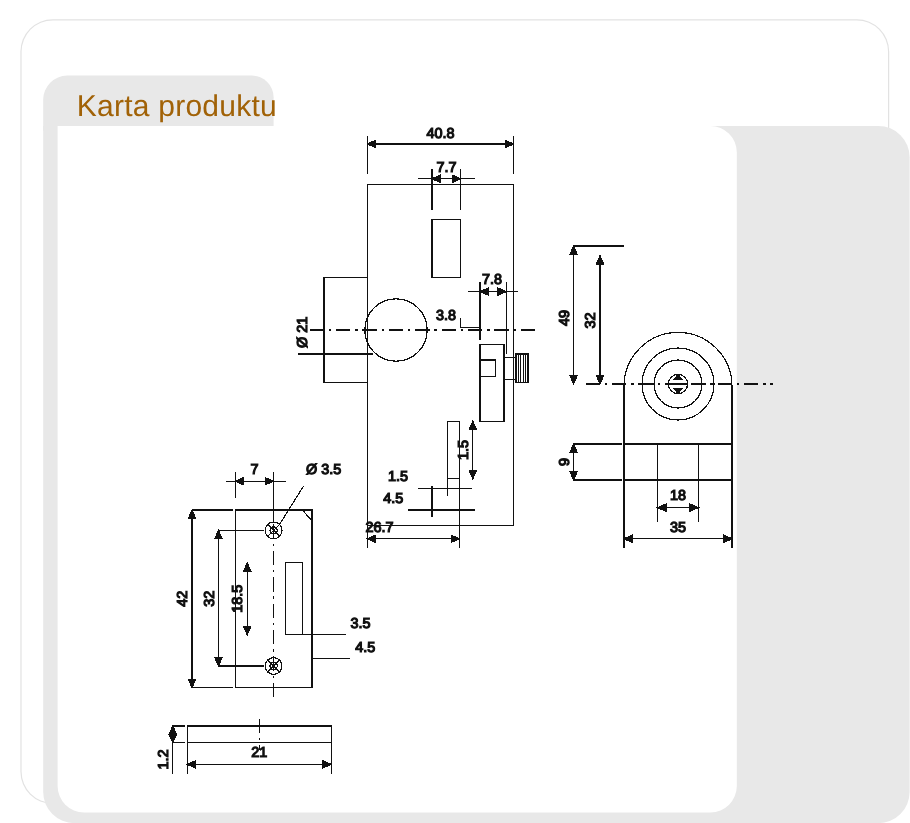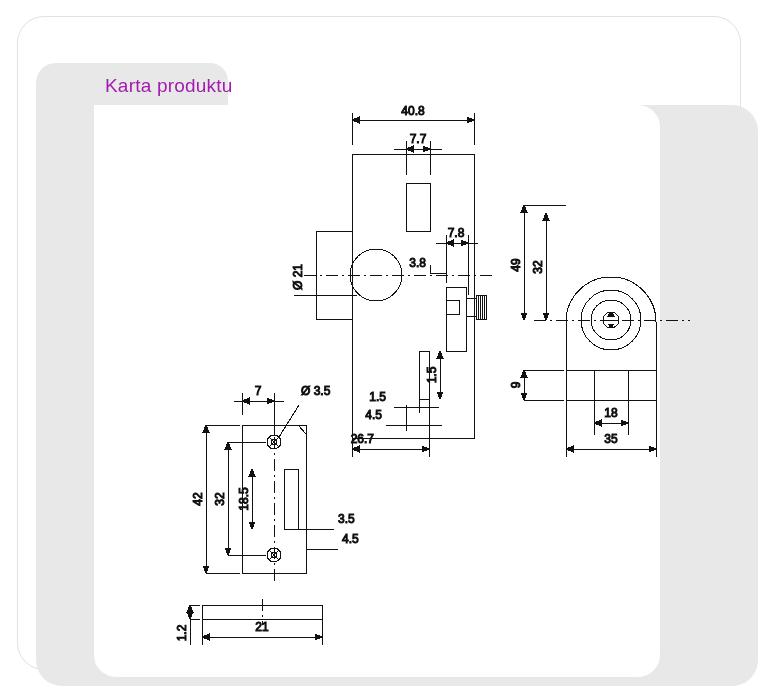--- a/index.html
+++ b/index.html
@@ -38,25 +38,24 @@
     width: 192px;
     height: 46px;
     background: #e8e8e8;
     border-top-left-radius: 20px;
     border-top-right-radius: 18px;
   }
   .tab-title {
     position: absolute;
     left: 46px;
     top: 58px;
-    font-size: 19px;
-    color: #a21caf;
+    font-size: 25px;
+    color: #a16207;
     letter-spacing: .2px;
     white-space: nowrap;
-    margin-left: 41px;
   }
   
   .panel {
     position: absolute;
     left: 18px;
     top: 88px;
     width: 722px;
     height: 581px;
     background: #e8e8e8;
     border-bottom-left-radius: 26px;
@@ -66,21 +65,20 @@
   .sheet {
     position: absolute;
     left: 12px;
     top: 0px;
     width: 566px;
     height: 572px;
     background: #ffffff;
     border-top-right-radius: 22px;
     border-bottom-left-radius: 22px;
     border-bottom-right-radius: 22px;
-    margin-left: 46px;
   }
   .drawing {
     position: absolute;
     left: 0;
     top: 0;
   }
   svg text {
     font-family: "Liberation Sans", sans-serif;
     fill: #111111;
   }

